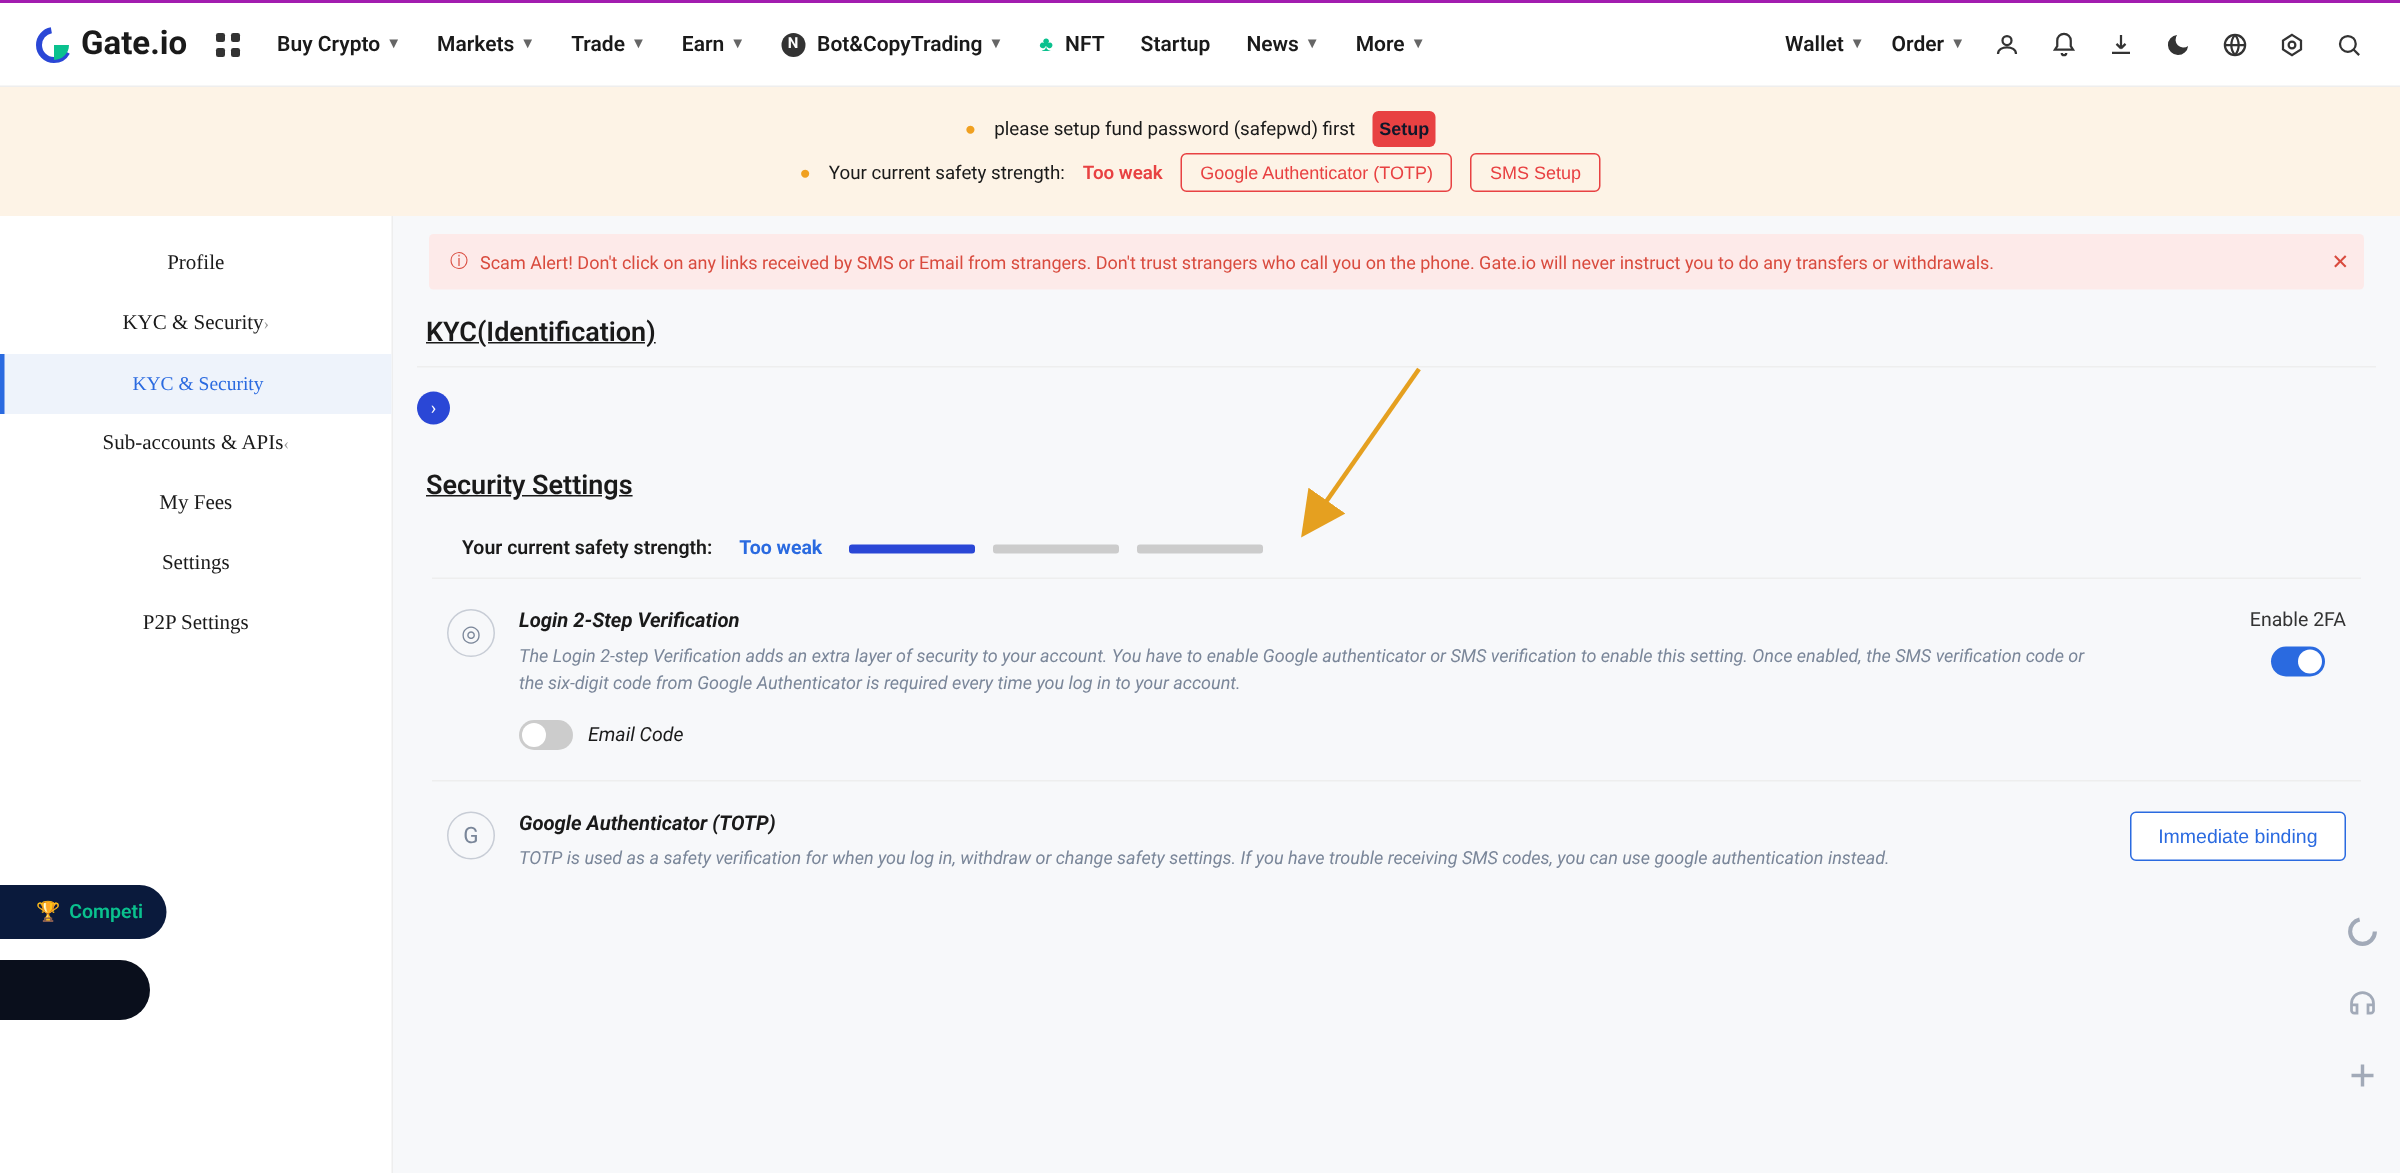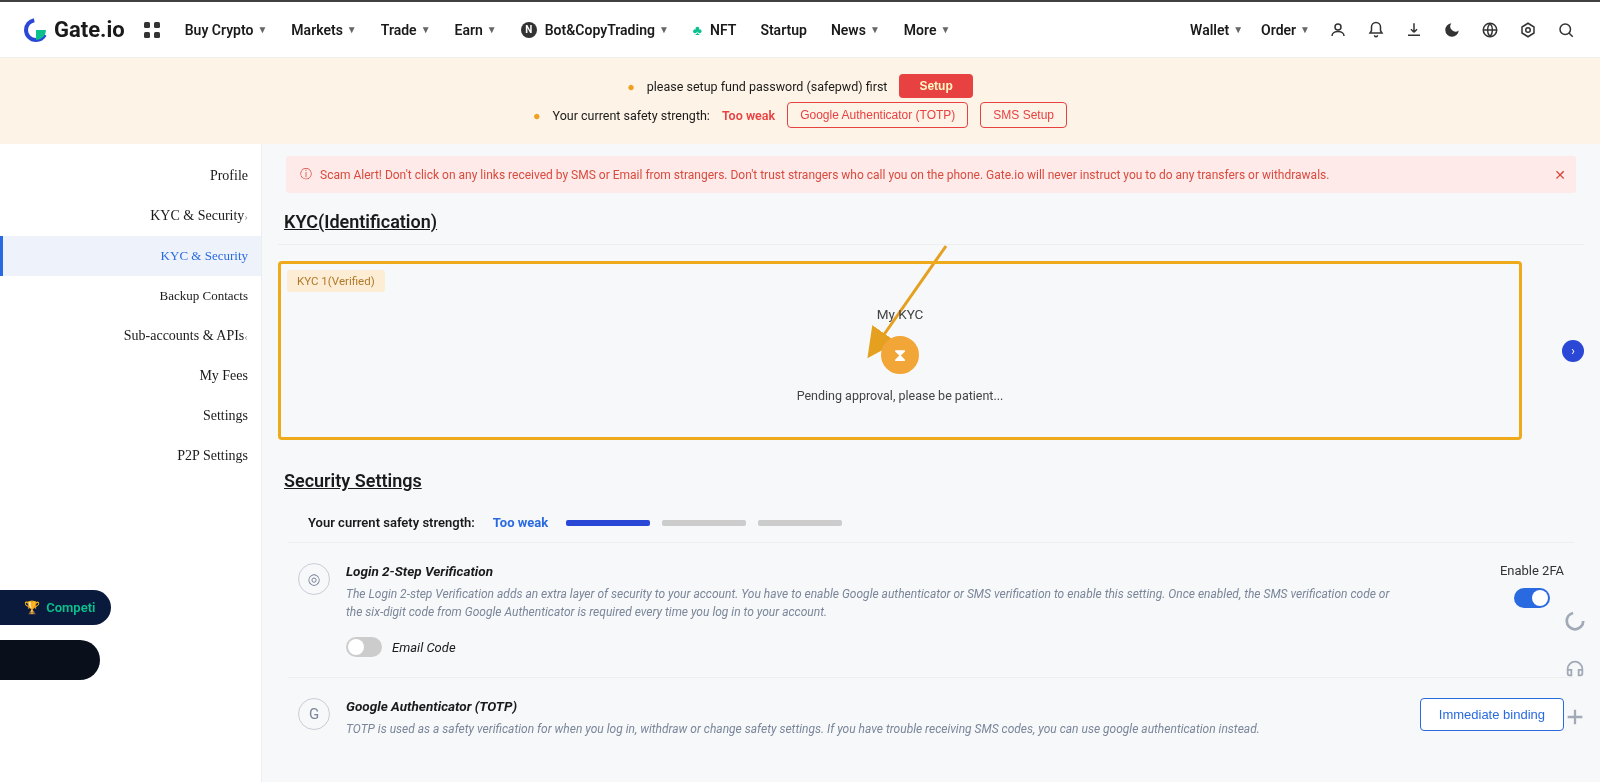--- a/index.html
+++ b/index.html
@@ -1,43 +1,43 @@
 <!DOCTYPE html>
 <html><head>
 <meta charset="utf-8">
 <style>
 * { margin: 0; padding: 0; box-sizing: border-box; }
 body { font-family: -apple-system, BlinkMacSystemFont, "Segoe UI", Roboto, Arial, sans-serif; background: #f7f8fa; color: #1a1a1a; }
 
 
-.topnav { display: flex; align-items: center; height: 58px; background: #fff; border-top: 2px solid #404040; border-bottom: 1px solid #eee; padding: 0 24px; }
+.topnav { display: flex; align-items: center; height: 58px; background: #fff; border-top: 2px solid #a21caf; border-bottom: 1px solid #eee; padding: 0 24px; }
 .logo-wrap { display: flex; align-items: center; font-weight: 700; font-size: 22px; margin-right: 18px; }
 .logo-mark { width: 24px; height: 24px; margin-right: 6px; }
 .apps-icon { width: 18px; height: 18px; margin-right: 24px; }
 .nav-items { display: flex; align-items: center; gap: 24px; flex: 1; }
 .nav-item { font-size: 14px; font-weight: 600; display: flex; align-items: center; gap: 4px; cursor: pointer; }
 .nav-item .caret { font-size: 10px; color: #666; }
 .nft-flame { color: #0ac18e; margin-right: 4px; }
 .bot-n { display: inline-flex; align-items: center; justify-content: center; width: 16px; height: 16px; border-radius: 50%; background: #333; color: #fff; font-size: 10px; font-weight: 700; margin-right: 4px; }
 .nav-right { display: flex; align-items: center; gap: 18px; }
 .nav-right .icon-btn { display: flex; align-items: center; justify-content: center; width: 20px; height: 20px; cursor: pointer; }
 .nav-right svg { width: 18px; height: 18px; }
 
 
 .banner { background: #fdf3e6; padding: 12px 0; text-align: center; }
 .banner-row { display: flex; align-items: center; justify-content: center; gap: 12px; margin: 4px 0; font-size: 12.5px; }
 .banner-row .warn-icon { color: #f0a020; font-weight: 700; }
-.banner-setup-btn { background: #e84142; color: #fef9c3; border: none; padding: 5px 20px; border-radius: 4px; font-size: 12px; font-weight: 600; cursor: pointer; }
+.banner-setup-btn { background: #e84142; color: #0f172a; border: none; padding: 5px 4px; border-radius: 4px; font-size: 12px; font-weight: 600; cursor: pointer; }
 .banner-weak { color: #e84142; font-weight: 600; }
 .banner-outline-btn { border: 1px solid #e84142; color: #e84142; background: transparent; padding: 5px 12px; border-radius: 4px; font-size: 12px; cursor: pointer; }
 
 
 .layout { display: flex; }
 .sidebar { width: 262px; background: #fff; padding-top: 12px; min-height: 720px; border-right: 1px solid #eee; }
-.sidebar-item { padding: 12px 13px; font-size: 14px; font-family: Georgia, serif; cursor: pointer; display: flex; align-items: center; justify-content: flex-end; }
+.sidebar-item { padding: 12px 44px; font-size: 14px; font-family: Georgia, serif; cursor: pointer; display: flex; align-items: center; justify-content: center; }
 .sidebar-item.sub { padding-left: 44px; font-size: 13px; }
 .sidebar-item.active { background: #eef3fb; color: #2a6ae0; border-left: 3px solid #2a6ae0; }
 .sidebar-item .chev { font-size: 11px; color: #999; }
 
 .main { flex: 1; padding: 0 16px 40px 16px; position: relative; }
 .scam-alert { background: #fdeae9; color: #d94b3e; font-size: 12px; padding: 10px 14px; border-radius: 3px; margin: 12px 8px 18px 8px; display: flex; align-items: center; gap: 8px; position: relative; }
 .scam-alert .close-x { position: absolute; right: 10px; color: #d94b3e; cursor: pointer; font-size: 14px; }
 
 .section-title { font-size: 18px; font-weight: 600; margin: 10px 0 12px 6px; text-decoration: underline; }
 .section-divider { border: none; border-top: 1px solid #eee; margin-bottom: 16px; }
@@ -211,23 +211,20 @@
     <div class="sidebar-item">
         <span>Profile</span>
       </div>
     <div class="sidebar-item">
         <span>KYC &amp; Security</span>
         <span class="chev">›</span>
       </div>
     <div class="sidebar-item sub active">
         <span>KYC &amp; Security</span>
       </div>
-    <div class="sidebar-item sub">
-        <span>Backup Contacts</span>
-      </div>
     <div class="sidebar-item">
         <span>Sub-accounts &amp; APIs</span>
         <span class="chev">‹</span>
       </div>
     <div class="sidebar-item">
         <span>My Fees</span>
       </div>
     <div class="sidebar-item">
         <span>Settings</span>
       </div>
@@ -249,26 +246,20 @@
     <div class="kyc-row">
       <svg class="annotate-arrow" width="90" height="120">
         <defs>
             <marker id="arrh" markerWidth="10" markerHeight="10" refX="5" refY="5" orient="auto">
               <path d="M0,0 L10,5 L0,10 Z" fill="#e5a020"></path>
             </marker>
           </defs>
         <line x1="80" y1="5" x2="10" y2="105" stroke="#e5a020" stroke-width="3" marker-end="url(#arrh)"></line>
       </svg>
 
-      <div class="kyc-card highlighted">
-        <div class="kyc-badge">KYC 1(Verified)</div>
-        <div class="kyc-card-heading">My KYC</div>
-        <div class="kyc-pending-icon">⧗</div>
-        <div class="kyc-pending-text">Pending approval, please be patient...</div>
-      </div>
 
       <div class="kyc-arrow-circle">›</div>
 
     </div>
 
     <div class="section-title">Security Settings</div>
 
     <div class="sec-strength-row">
       <span>Your current safety strength:</span>
       <span class="weak">Too weak</span>

